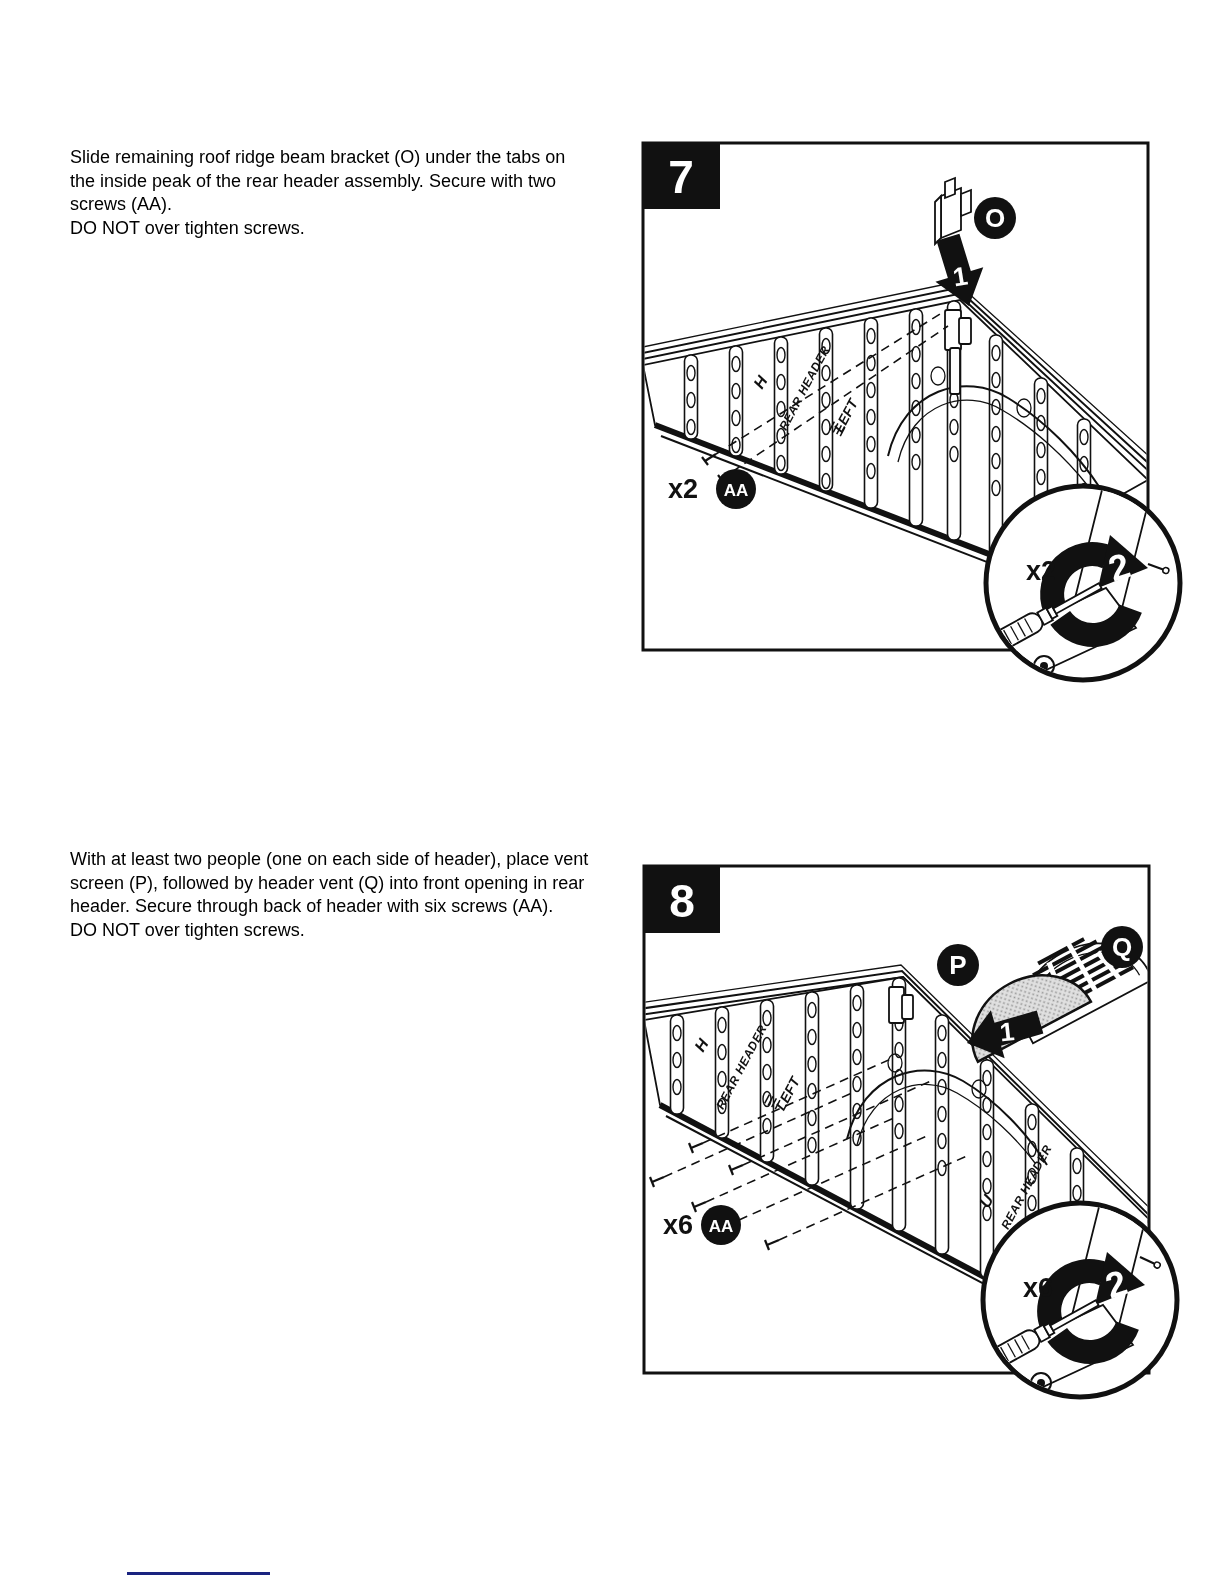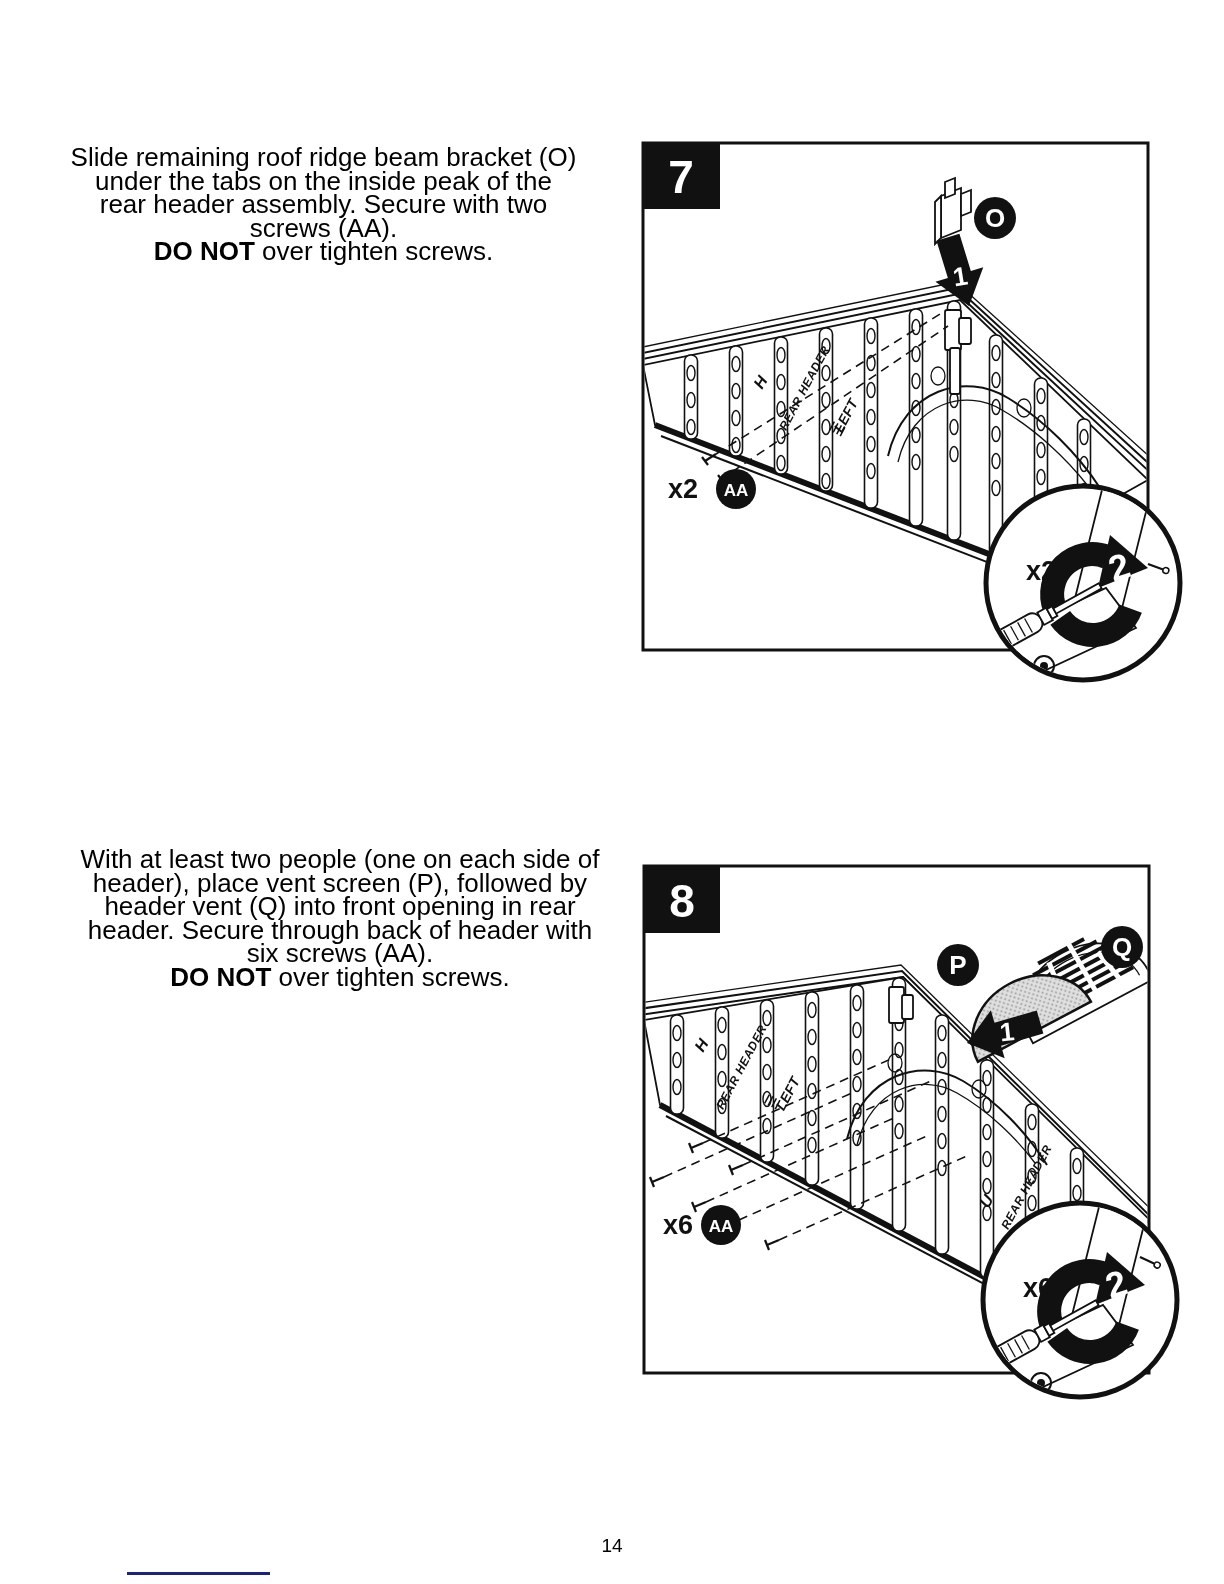--- a/index.html
+++ b/index.html
@@ -1,19 +1,19 @@
 <!DOCTYPE html>
 <html><head>
 <meta charset="utf-8">
 <style>
   html,body{margin:0;padding:0;background:#fff;}
   .page{position:relative;width:1224px;height:1584px;background:#fff;overflow:hidden;
         font-family:"Liberation Sans",sans-serif;color:#000;}
-  .step-text{position:absolute;left:70px;width:507px;font-size:26px;line-height:23.6px;text-align:center;}
-  .step-text .warn b{font-weight:bold;}
+  .step-text{position:absolute;left:70px;width:507px;font-size:18px;line-height:23.6px;}
+  .step-text .warn b{font-weight:normal;}
   .figure{position:absolute;}
   svg text{font-family:"Liberation Sans",sans-serif;}
   .panel-border{fill:none;stroke:#111;stroke-width:3;}
   .numbox{fill:#111;}
   .numtxt{fill:#fff;font-size:46px;font-weight:bold;text-anchor:middle;}
   .face{fill:#fff;stroke:#111;stroke-width:1.8;}
   .ln2{stroke:#111;stroke-width:2;fill:none;}
   .ln1{stroke:#111;stroke-width:1.3;fill:none;}
   .rail{stroke:#111;stroke-width:6;fill:none;}
   .rail2{stroke:#111;stroke-width:2;fill:none;}
@@ -435,16 +435,15 @@
         </g>
         <text class="cnt" x="416" y="438" font-size="28">x6</text>
       </g>
     </g>
 
     <rect class="numbox" x="7" y="7" width="76" height="67"></rect>
     <text class="numtxt" x="45" y="58">8</text>
   </svg>
   </div>
 
-  <div class="footer">14</div>
   <div class="navy-line"></div>
 
 </div>
 
 </body></html>

